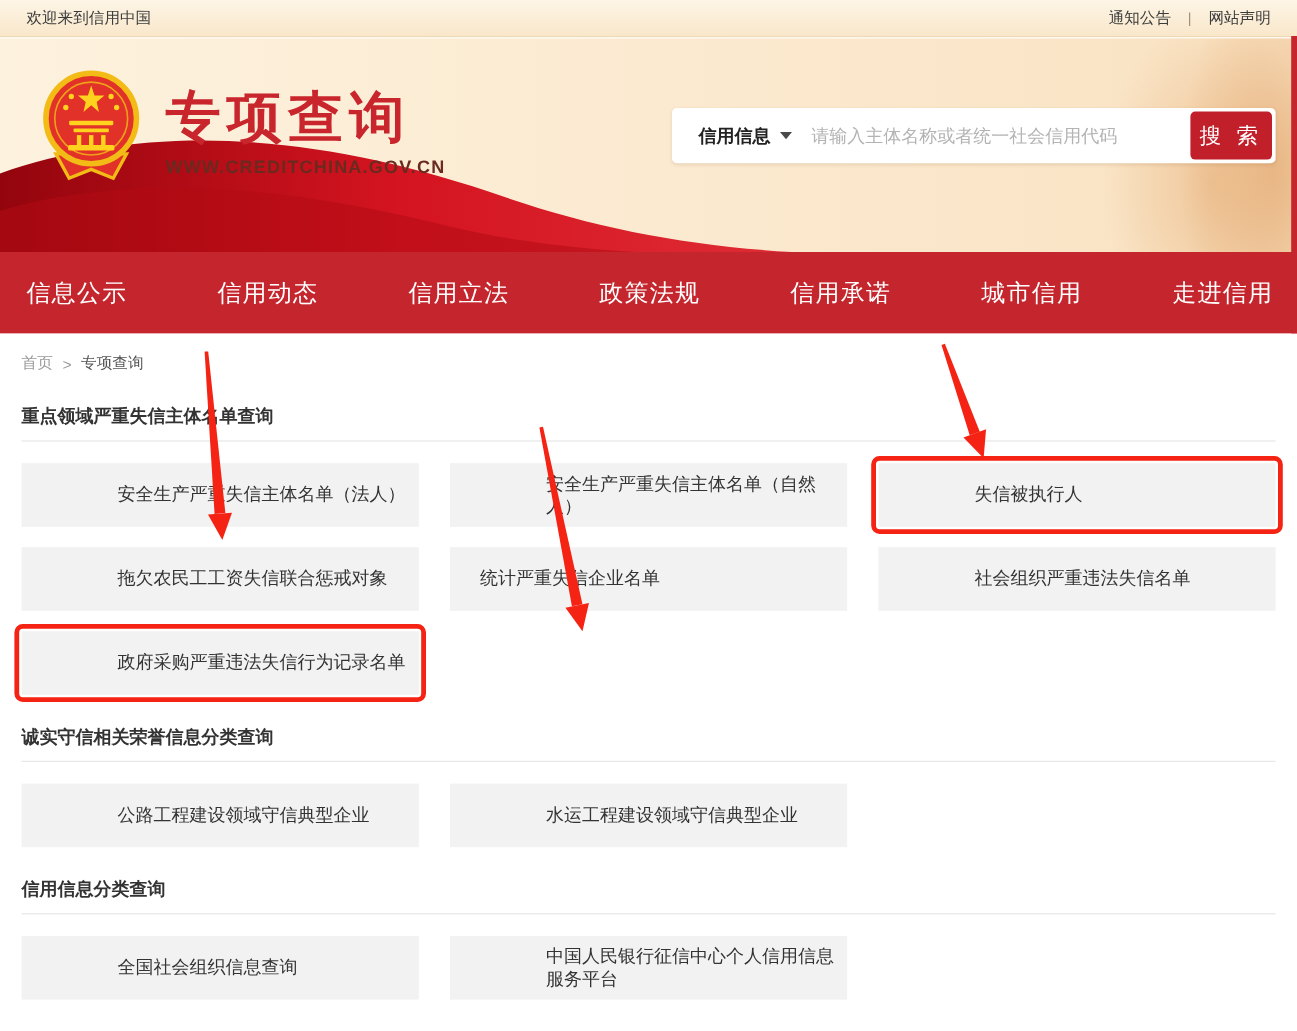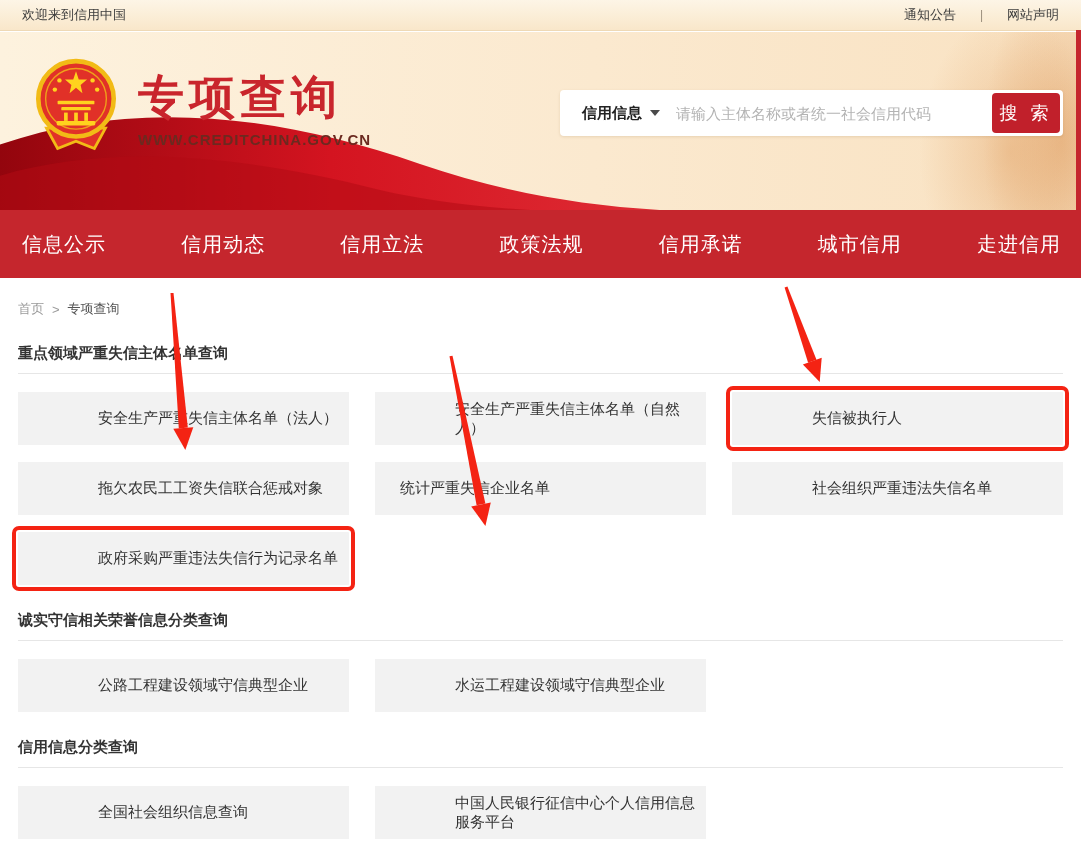--- a/index.html
+++ b/index.html
@@ -4,21 +4,21 @@
 <style>
   html,body{margin:0;padding:0;background:#ffffff;}
   body{font-family:"Liberation Sans","DejaVu Sans",sans-serif;color:#333;}
   .page{position:relative;width:1081px;height:859px;overflow:hidden;background:#fff;}
 
   
   .topbar{position:absolute;top:0;left:0;width:1081px;height:31px;
     background:linear-gradient(#fdf5e6,#f9e7ca);border-bottom:1px solid #eed9b6;
     display:flex;align-items:center;justify-content:space-between;box-sizing:border-box;
     padding:0 22px;font-size:13px;color:#3c3c3c;}
-  .topbar-right{display:flex;align-items:center;gap:24px;}
+  .topbar-right{display:flex;align-items:center;gap:14px;}
   .topbar-right .sep{color:#9a8f7c;font-size:12px;}
   .toplink{cursor:pointer;}
 
   
   .header{position:absolute;top:32px;left:0;width:1081px;height:178px;overflow:hidden;
     background:
       radial-gradient(ellipse 130px 200px at 1010px 120px, rgba(224,156,92,.40), transparent 70%),
       radial-gradient(ellipse 110px 230px at 1062px 110px, rgba(216,140,74,.45), transparent 72%),
       linear-gradient(90deg,#fdf2de 0%,#fbe9cf 55%,#f9e2c2 100%);}
   .wave{position:absolute;left:0;bottom:0;width:1081px;height:178px;}
@@ -44,21 +44,21 @@
   
   .nav{position:absolute;top:210px;left:0;width:1081px;height:68px;background:#c5262d;
     display:flex;align-items:center;justify-content:space-between;box-sizing:border-box;
     padding:0 20px 0 22px;}
   .nav-item{color:#fff;font-size:20px;letter-spacing:1px;cursor:pointer;white-space:nowrap;}
 
   .edge-strip{position:absolute;top:30px;right:0;width:5px;height:253px;background:#c5262d;}
 
   
   .content{position:absolute;top:278px;left:0;width:1081px;box-sizing:border-box;padding:0 18px;background:#fff;}
-  .breadcrumb{padding-top:22px;font-size:13px;color:#9a9a9a;display:flex;gap:8px;align-items:center;}
+  .breadcrumb{padding-top:16px;font-size:13px;color:#9a9a9a;display:flex;gap:8px;align-items:center;}
   .breadcrumb .crumb-current{color:#555;}
   .sec-title{margin-top:26px;font-size:15px;font-weight:bold;color:#333;}
   .rule{margin-top:10px;height:1px;background:#e6e6e6;}
   .grid{margin-top:18px;display:grid;grid-template-columns:repeat(3,1fr);column-gap:26px;row-gap:17px;}
   .grid.two{grid-template-columns:1fr 1fr 1fr;}
   .cell{height:53px;background:#f2f2f2;display:flex;align-items:center;box-sizing:border-box;
     padding-left:80px;font-size:15px;color:#333;cursor:pointer;}
   .cell.pad-sm{padding-left:25px;}
   .cell.hl{outline:4px solid #f42313;outline-offset:2px;border-radius:1px;}
 

